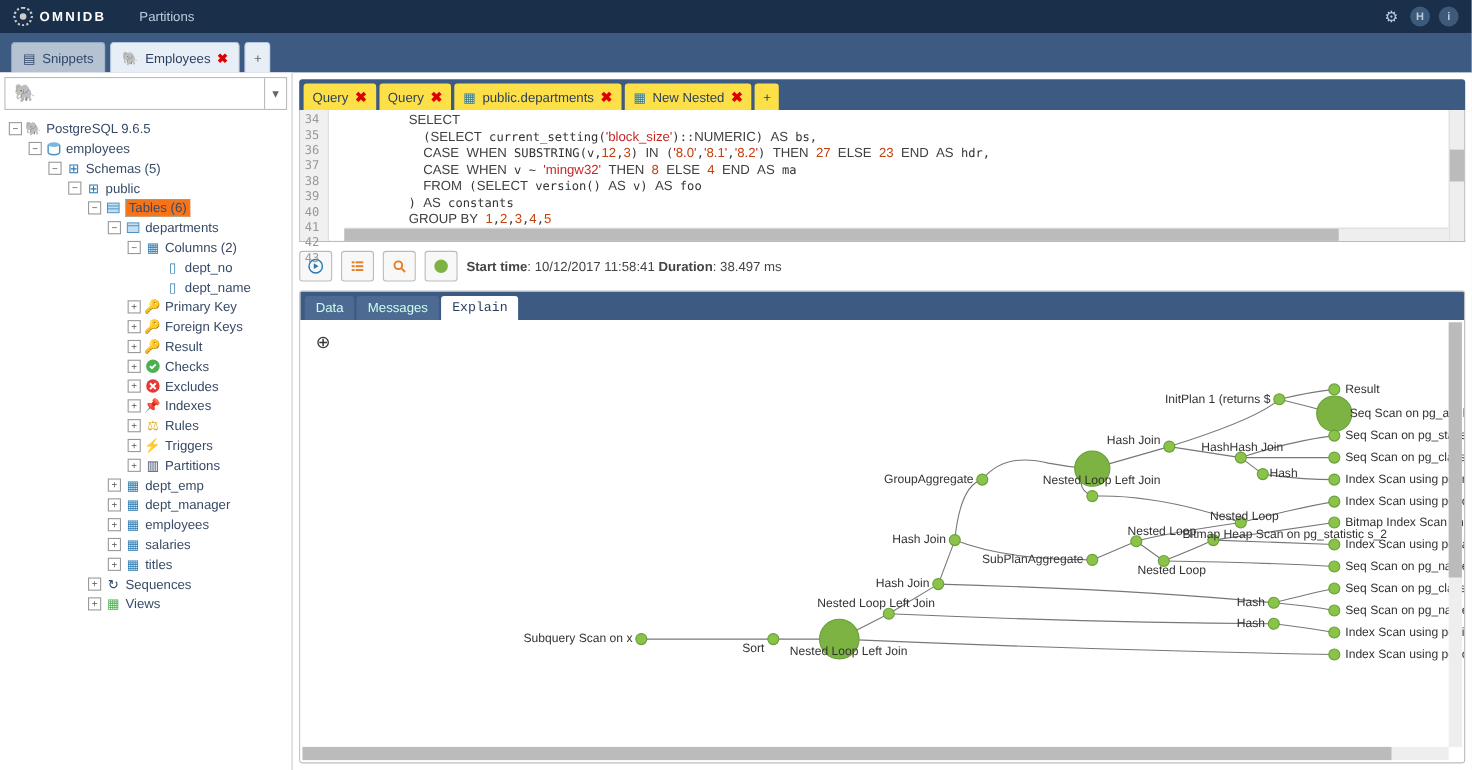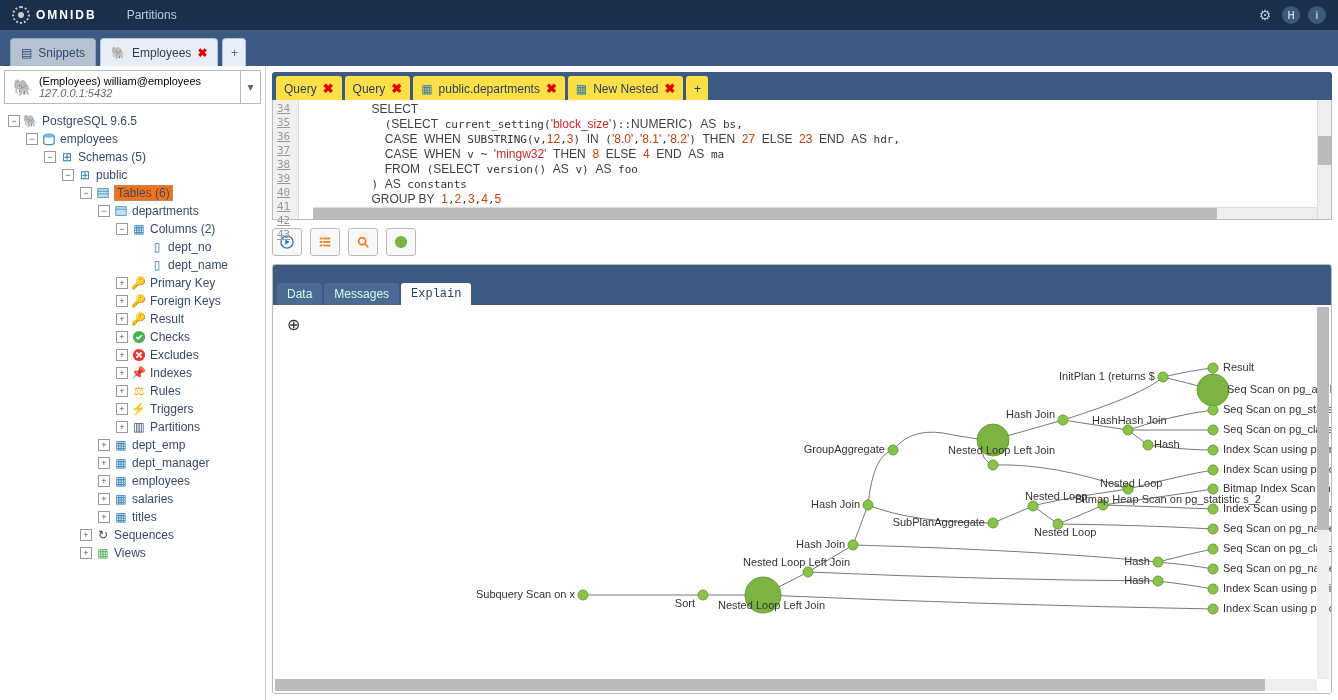--- a/index.html
+++ b/index.html
@@ -34,36 +34,36 @@
 .ico.db { color: #2a7ab0; } .ico.sch { color: #2a7ab0; } .ico.tbl { color: #2a7ab0; } .ico.col { color: #2a7ab0; }
 svg.sico { width: 14px; height: 14px; }
 
 .right { flex: 1; display: flex; flex-direction: column; padding: 6px; gap: 6px; overflow: hidden; }
 .itabs { background: #3d5a82; border-radius: 3px 3px 0 0; height: 28px; display: flex; align-items: flex-end; padding: 0 4px; gap: 3px; }
 .itab { background: #fde047; border-radius: 3px 3px 0 0; padding: 4px 8px; display: flex; align-items: flex-end; gap: 6px; color: #2a3f5f; cursor: pointer; height: 24px; }
 .itab .cx { color: #d00; font-weight: bold; font-size: 13px; }
 .itab.add { width: 22px; justify-content: center; }
 
 .editor-wrap { border: 1px solid #bbb; border-top: none; height: 120px; display: flex; position: relative; background: #fff; }
-.gutter { background: #f0f0f0; color: #999; text-align: right; padding: 2px 8px 5px 4px; font-family: Consolas, monospace; line-height: 14px; font-size: 11px; border-right: 1px solid #ddd; user-select: none; text-decoration: underline; }
+.gutter { background: #f0f0f0; color: #999; text-align: right; padding: 2px 8px 5px 4px; font-family: Consolas, monospace; line-height: 14px; font-size: 11px; border-right: 1px solid #ddd; user-select: none; }
 .code { flex: 1; padding: 2px 6px; font-family: Consolas, monospace; line-height: 14px; font-size: 11px; white-space: pre; overflow: hidden; color: #333; }
 .kw { color: #404040; font-weight: normal; } .str { color: #c62828; } .num { color: #c2410c; }
 .hscroll { position: absolute; bottom: 0; left: 40px; right: 14px; height: 12px; background: #eee; border-top: 1px solid #ddd; }
 .hscroll .thumb { position: absolute; height: 100%; background: #bbb; left: 0; width: 90%; }
 .vscroll { position: absolute; right: 0; top: 0; bottom: 0; width: 14px; background: #eee; border-left: 1px solid #ddd; }
 .vscroll .thumb { position: absolute; width: 100%; background: #bbb; top: 30%; height: 25%; }
 
 .toolbar { display: flex; align-items: center; gap: 8px; padding: 2px 0; }
 .tbtn { width: 30px; height: 28px; border: 1px solid #bbb; border-radius: 3px; background: #f8f8f8; display: flex; align-items: center; justify-content: center; cursor: pointer; }
 .tbtn.play svg { fill: #2a7ab0; } .tbtn.fmt { color: #e67e22; } .tbtn.src { color: #e67e22; } .tbtn.ex svg { fill: #7cb342; }
 .status { color: #444; }
 .status b { font-weight: bold; }
 
 .result { flex: 1; border: 1px solid #bbb; border-radius: 3px; display: flex; flex-direction: column; overflow: hidden; }
-.rtabs { background: #3d5a82; height: 40px; display: flex; align-items: flex-end; padding-left: 4px; gap: 2px; }
+.rtabs { background: #3d5a82; height: 26px; display: flex; align-items: flex-end; padding-left: 4px; gap: 2px; }
 .rtab { padding: 4px 10px; color: #cfe; background: #4d6a92; border-radius: 3px 3px 0 0; cursor: pointer; }
 .rtab.active { background: #fff; color: #2a3f5f; font-family: Liberation Mono, monospace; }
 .plan { flex: 1; position: relative; background: #fff; overflow: hidden; }
 .plan .zoom { position: absolute; top: 10px; left: 14px; font-size: 16px; color: #333; cursor: pointer; width: 18px; height: 18px; }
 .plan svg.canvas { position: absolute; top: 0; left: 0; width: 100%; height: 100%; }
 .node circle.c { fill: #8bc34a; stroke: #689f38; stroke-width: 1; }
 .node.big circle.c { fill: #7cb342; }
 .node text { font-size: 11px; fill: #333; }
 .edge { fill: none; stroke: #777; stroke-width: 1; }
 .plan .hscroll2 { position: absolute; bottom: 2px; left: 2px; right: 14px; height: 12px; background: #eee; }
@@ -99,24 +99,20 @@
     <span>Employees</span>
     <span class="cx">✖</span>
   </div>
   <div class="otab add">+</div>
 </div>
 
 <div class="main">
   <div class="sidebar">
     <div class="conn-box">
       <span style="color:#2a7ab0;font-size:16px">🐘</span>
-      <div style="flex:1">
-        <div style="font-size:11px">(Employees) william@employees</div>
-        <div style="font-style:italic;color:#666;font-size:11px">127.0.0.1:5432</div>
-      </div>
       <span class="dd">▾</span>
     </div>
     <div class="tree">
       <div class="tn">
           <span class="exp">−</span>
           <span class="ico">🐘</span>
           <span class="lbl">PostgreSQL 9.6.5</span>
         </div>
       <div class="ind">
         <div class="tn">
@@ -346,20 +342,24 @@
           <svg width="14" height="14" viewBox="0 0 16 16" fill="none" stroke="#e67e22" stroke-width="2">
             <circle cx="7" cy="7" r="4"></circle>
             <line x1="10" y1="10" x2="14" y2="14"></line>
           </svg>
         </div>
       <div class="tbtn ex">
           <svg width="14" height="14" viewBox="0 0 16 16">
             <circle cx="8" cy="8" r="7" fill="#7cb342"></circle>
           </svg>
         </div>
+      <div class="status">
+        <b>Start time</b>: <span>10/12/2017 11:58:41</span>
+        <b>Duration</b>: <span>38.497 ms</span>
+      </div>
     </div>
 
     <div class="result">
       <div class="rtabs">
         <div class="rtab">Data</div>
         <div class="rtab">Messages</div>
         <div class="rtab active">Explain</div>
       </div>
       <div class="plan">
         <span class="zoom">⊕</span>

